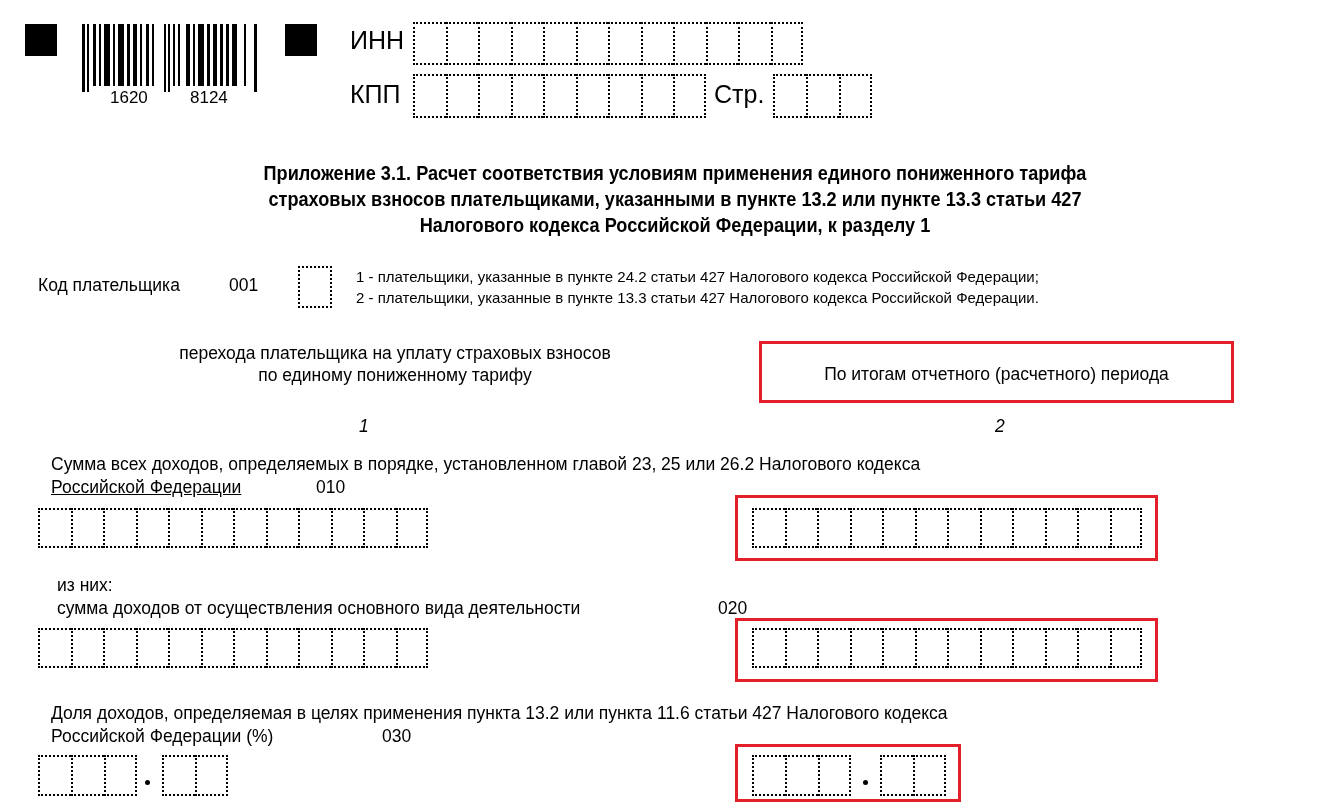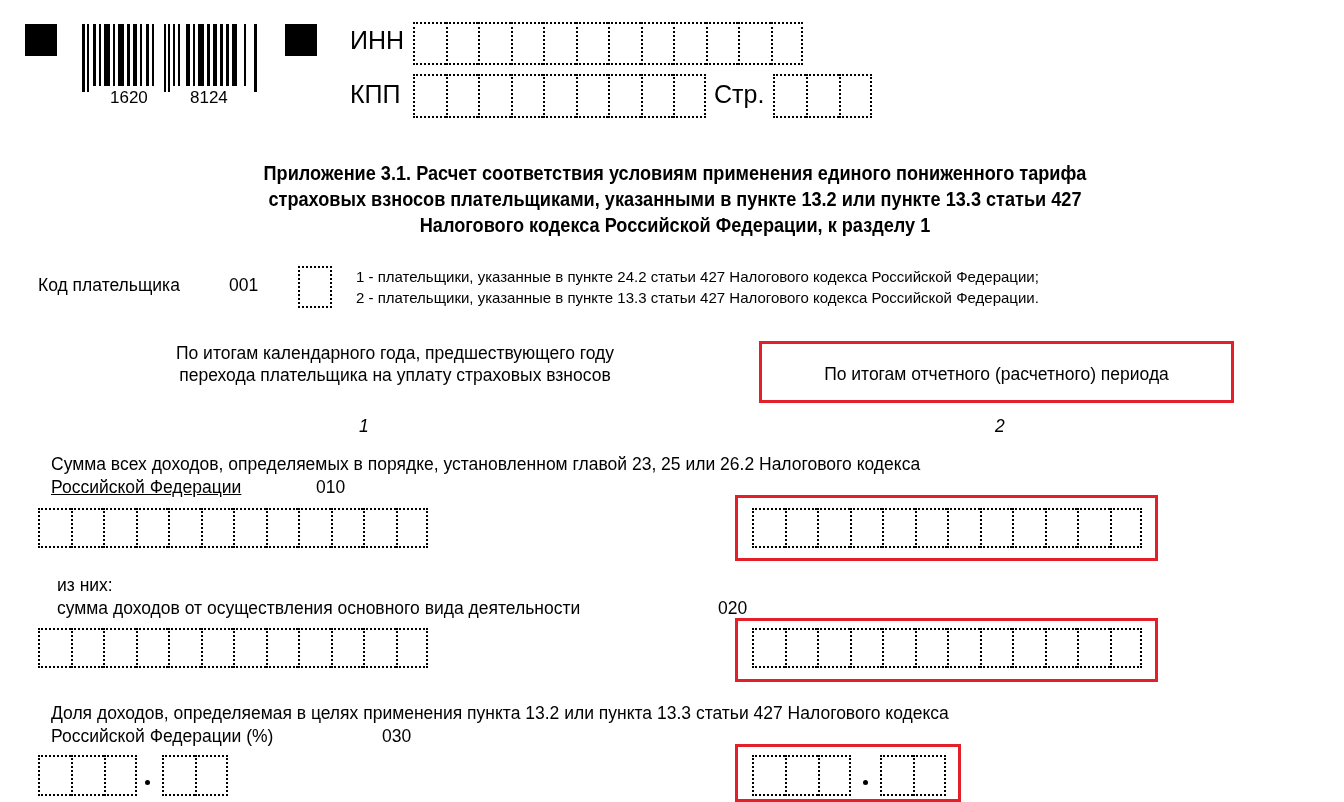--- a/index.html
+++ b/index.html
@@ -102,22 +102,22 @@
 
 <div class="txt" style="left:38px;top:275px;">Код плательщика</div>
 <div class="txt" style="left:229px;top:275px;">001</div>
 <div class="cells" style="left:298px;top:266px;height:42px;" id="payer-cells">
     <div class="cell" style="width: 34px; height: 100%;"></div>
   </div>
 <div class="txt-sm" style="left:356px;top:266px;">1 - плательщики, указанные в пункте 24.2 статьи 427 Налогового кодекса Российской Федерации;</div>
 <div class="txt-sm" style="left:356px;top:287px;">2 - плательщики, указанные в пункте 13.3 статьи 427 Налогового кодекса Российской Федерации.</div>
 
 <div class="txt center" style="left:95px;top:342px;width:600px;line-height:22px;">
-  <div>По итогам календарного года, предшествующего году</div>
   <div>перехода плательщика на уплату страховых взносов</div>
+  <div>по единому пониженному тарифу</div>
 </div>
 <div class="txt italic" style="left:359px;top:416px;">1</div>
 
 <div class="redbox" style="left:759px;top:341px;width:475px;height:62px;"></div>
 <div class="txt center" style="left:759px;top:364px;width:475px;">По итогам отчетного (расчетного) периода</div>
 <div class="txt italic" style="left:995px;top:416px;">2</div>
 
 <div class="txt" style="left:51px;top:454px;">Сумма всех доходов, определяемых в порядке, установленном главой 23, 25 или 26.2 Налогового кодекса</div>
 <div class="txt" style="left:51px;top:477px;text-decoration:underline;">Российской Федерации</div>
 <div class="txt" style="left:316px;top:477px;">010</div>
@@ -177,21 +177,21 @@
     <div class="cell" style="width: 32.5px; height: 100%;"></div>
     <div class="cell" style="width: 32.5px; height: 100%;"></div>
     <div class="cell" style="width: 32.5px; height: 100%;"></div>
     <div class="cell" style="width: 32.5px; height: 100%;"></div>
     <div class="cell" style="width: 32.5px; height: 100%;"></div>
     <div class="cell" style="width: 32.5px; height: 100%;"></div>
     <div class="cell" style="width: 32.5px; height: 100%;"></div>
     <div class="cell" style="width: 32.5px; height: 100%;"></div>
   </div>
 
-<div class="txt" style="left:51px;top:703px;">Доля доходов, определяемая в целях применения пункта 13.2 или пункта 13.3 статьи 427 Налогового кодекса</div>
+<div class="txt" style="left:51px;top:703px;">Доля доходов, определяемая в целях применения пункта 13.2 или пункта 11.6 статьи 427 Налогового кодекса</div>
 <div class="txt" style="left:51px;top:726px;">Российской Федерации (%)</div>
 <div class="txt" style="left:354px;top:726px;margin-left:28px;">030</div>
 
 <div class="cells" style="left:38px;top:755px;height:41px;" id="r030c1i">
     <div class="cell" style="width: 33px; height: 100%;"></div>
     <div class="cell" style="width: 33px; height: 100%;"></div>
     <div class="cell" style="width: 33px; height: 100%;"></div>
   </div>
 <div class="dot" style="left:145px;top:780px;"></div>
 <div class="cells" style="left:162px;top:755px;height:41px;" id="r030c1d">

